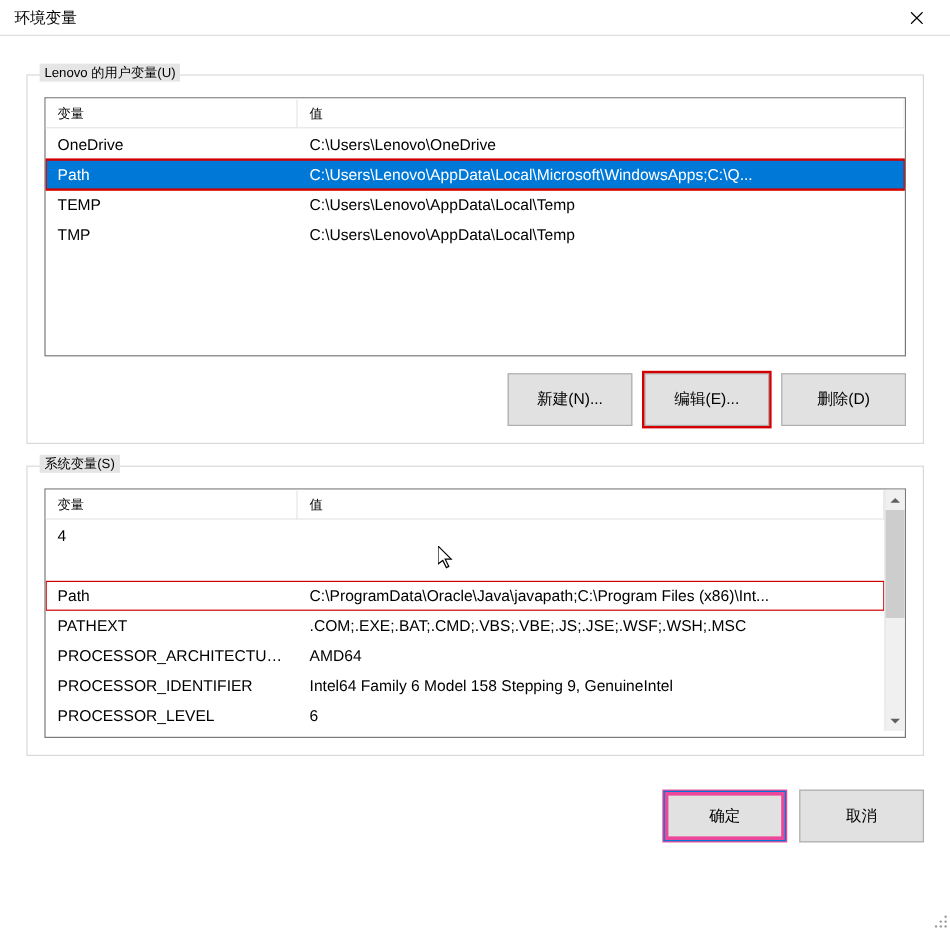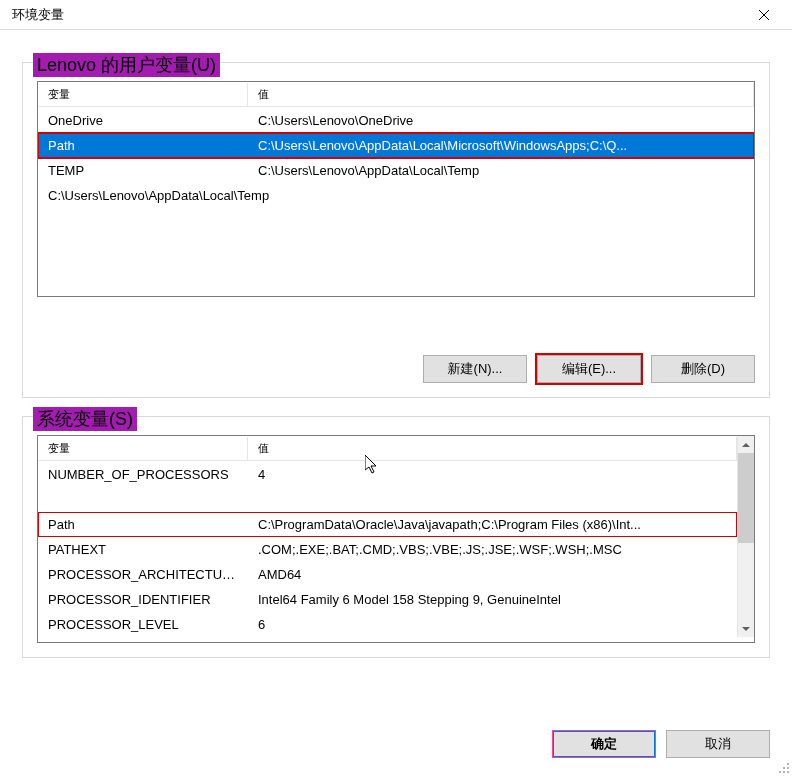--- a/index.html
+++ b/index.html
@@ -32,23 +32,23 @@
 
     .group {
       border: 1px solid #d9d9d9;
       margin-top: 18px;
       padding: 18px 14px 14px 14px;
       position: relative;
     }
     .group-label {
       position: absolute;
       top: -10px; left: 10px;
-      background: #a21caf;
+      background: #e5e5e5;
       padding: 0 4px;
-      font-size: 18px;
+      font-size: 11px;
       color: #000;
     }
 
     .list-wrap {
       border: 1px solid #7a7a7a;
       background: #fff;
       position: relative;
       overflow: hidden;
     }
     .list-wrap.user { height: 216px; }
@@ -108,31 +108,31 @@
     .sc-arrow.down { border-left: 4px solid transparent; border-right: 4px solid transparent; border-top: 4px solid #606060; }
 
     .button-row {
       display: flex;
       justify-content: flex-end;
       gap: 10px;
       margin-top: 14px;
     }
     .winbtn {
       min-width: 104px;
-      height: 28px;
+      height: 44px;
       border: 1px solid #adadad;
       background: #e1e1e1;
       font-family: inherit;
       font-size: 13px;
       padding: 0 14px;
       cursor: pointer;
-      display: flex; align-items: center; justify-content: center; margin-top: 44px;
+      display: flex; align-items: center; justify-content: center;
     }
     .winbtn.hl-red { outline: 2px solid #d40000; outline-offset: 0px; }
-    .winbtn.hl-blue { border: 2px solid #ec4899; outline: 1px solid #0078d7; outline-offset: -2px; font-weight: bold; }
+    .winbtn.hl-blue { border: 5px solid #ec4899; outline: 1px solid #0078d7; outline-offset: -2px; }
 
     .footer {
       display: flex;
       justify-content: flex-end;
       gap: 10px;
       padding: 14px 22px 14px 22px;
     }
 
     .cursor {
       position: absolute;
@@ -176,20 +176,21 @@
         </div>
         <div class="row selected hl-red">
           <div class="cell var">Path</div>
           <div class="cell val">C:\Users\Lenovo\AppData\Local\Microsoft\WindowsApps;C:\Q...</div>
         </div>
         <div class="row">
           <div class="cell var">TEMP</div>
           <div class="cell val">C:\Users\Lenovo\AppData\Local\Temp</div>
         </div>
         <div class="row">
+          <div class="cell var">TMP</div>
           <div class="cell val">C:\Users\Lenovo\AppData\Local\Temp</div>
         </div>
       </div>
     </div>
 
     <div class="button-row">
       <button class="winbtn">新建(N)...</button>
       <button class="winbtn hl-red">编辑(E)...</button>
       <button class="winbtn">删除(D)</button>
     </div>
@@ -199,21 +200,20 @@
     <div class="group-label">系统变量(S)</div>
 
     <div class="list-wrap system">
       <div class="list-cols">
         <div class="list">
           <div class="list-header">
             <div class="col var">变量</div>
             <div class="col val">值</div>
           </div>
           <div class="row">
-            <div class="cell var">NUMBER_OF_PROCESSORS</div>
             <div class="cell val">4</div>
           </div>
           <div class="row">
           </div>
           <div class="row hl-red-sys">
             <div class="cell var">Path</div>
             <div class="cell val">C:\ProgramData\Oracle\Java\javapath;C:\Program Files (x86)\Int...</div>
           </div>
           <div class="row">
             <div class="cell var">PATHEXT</div>

